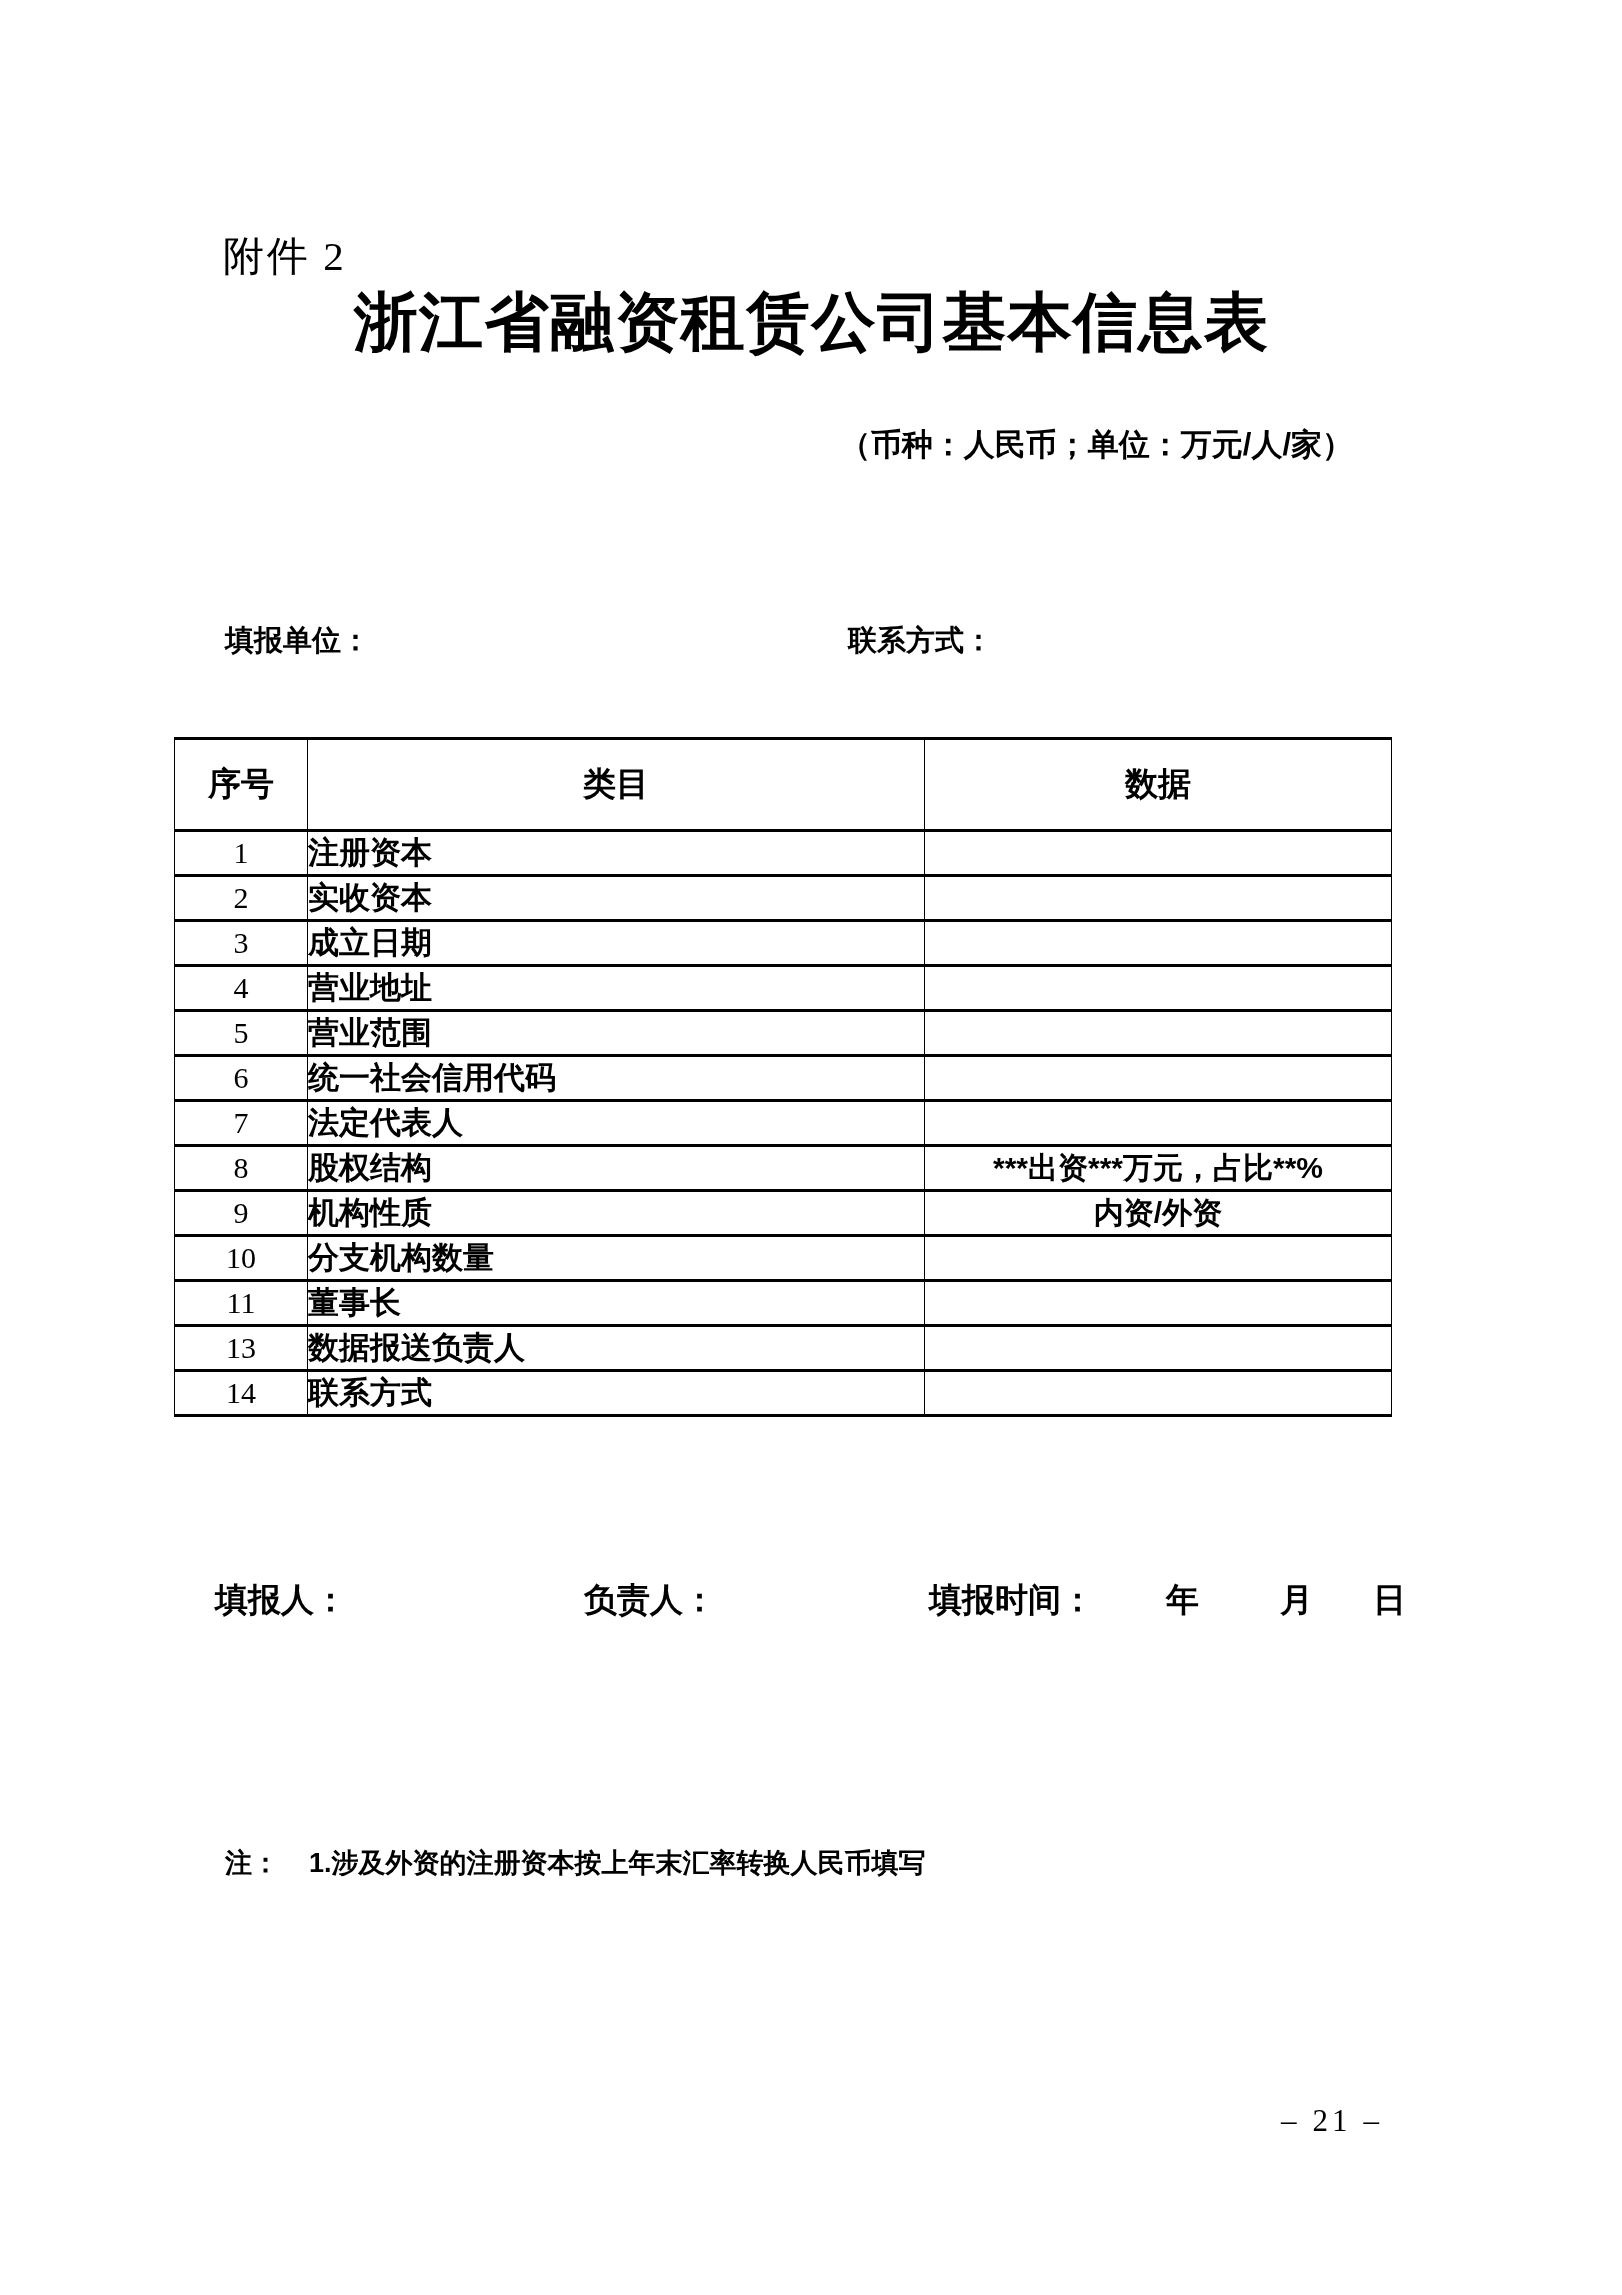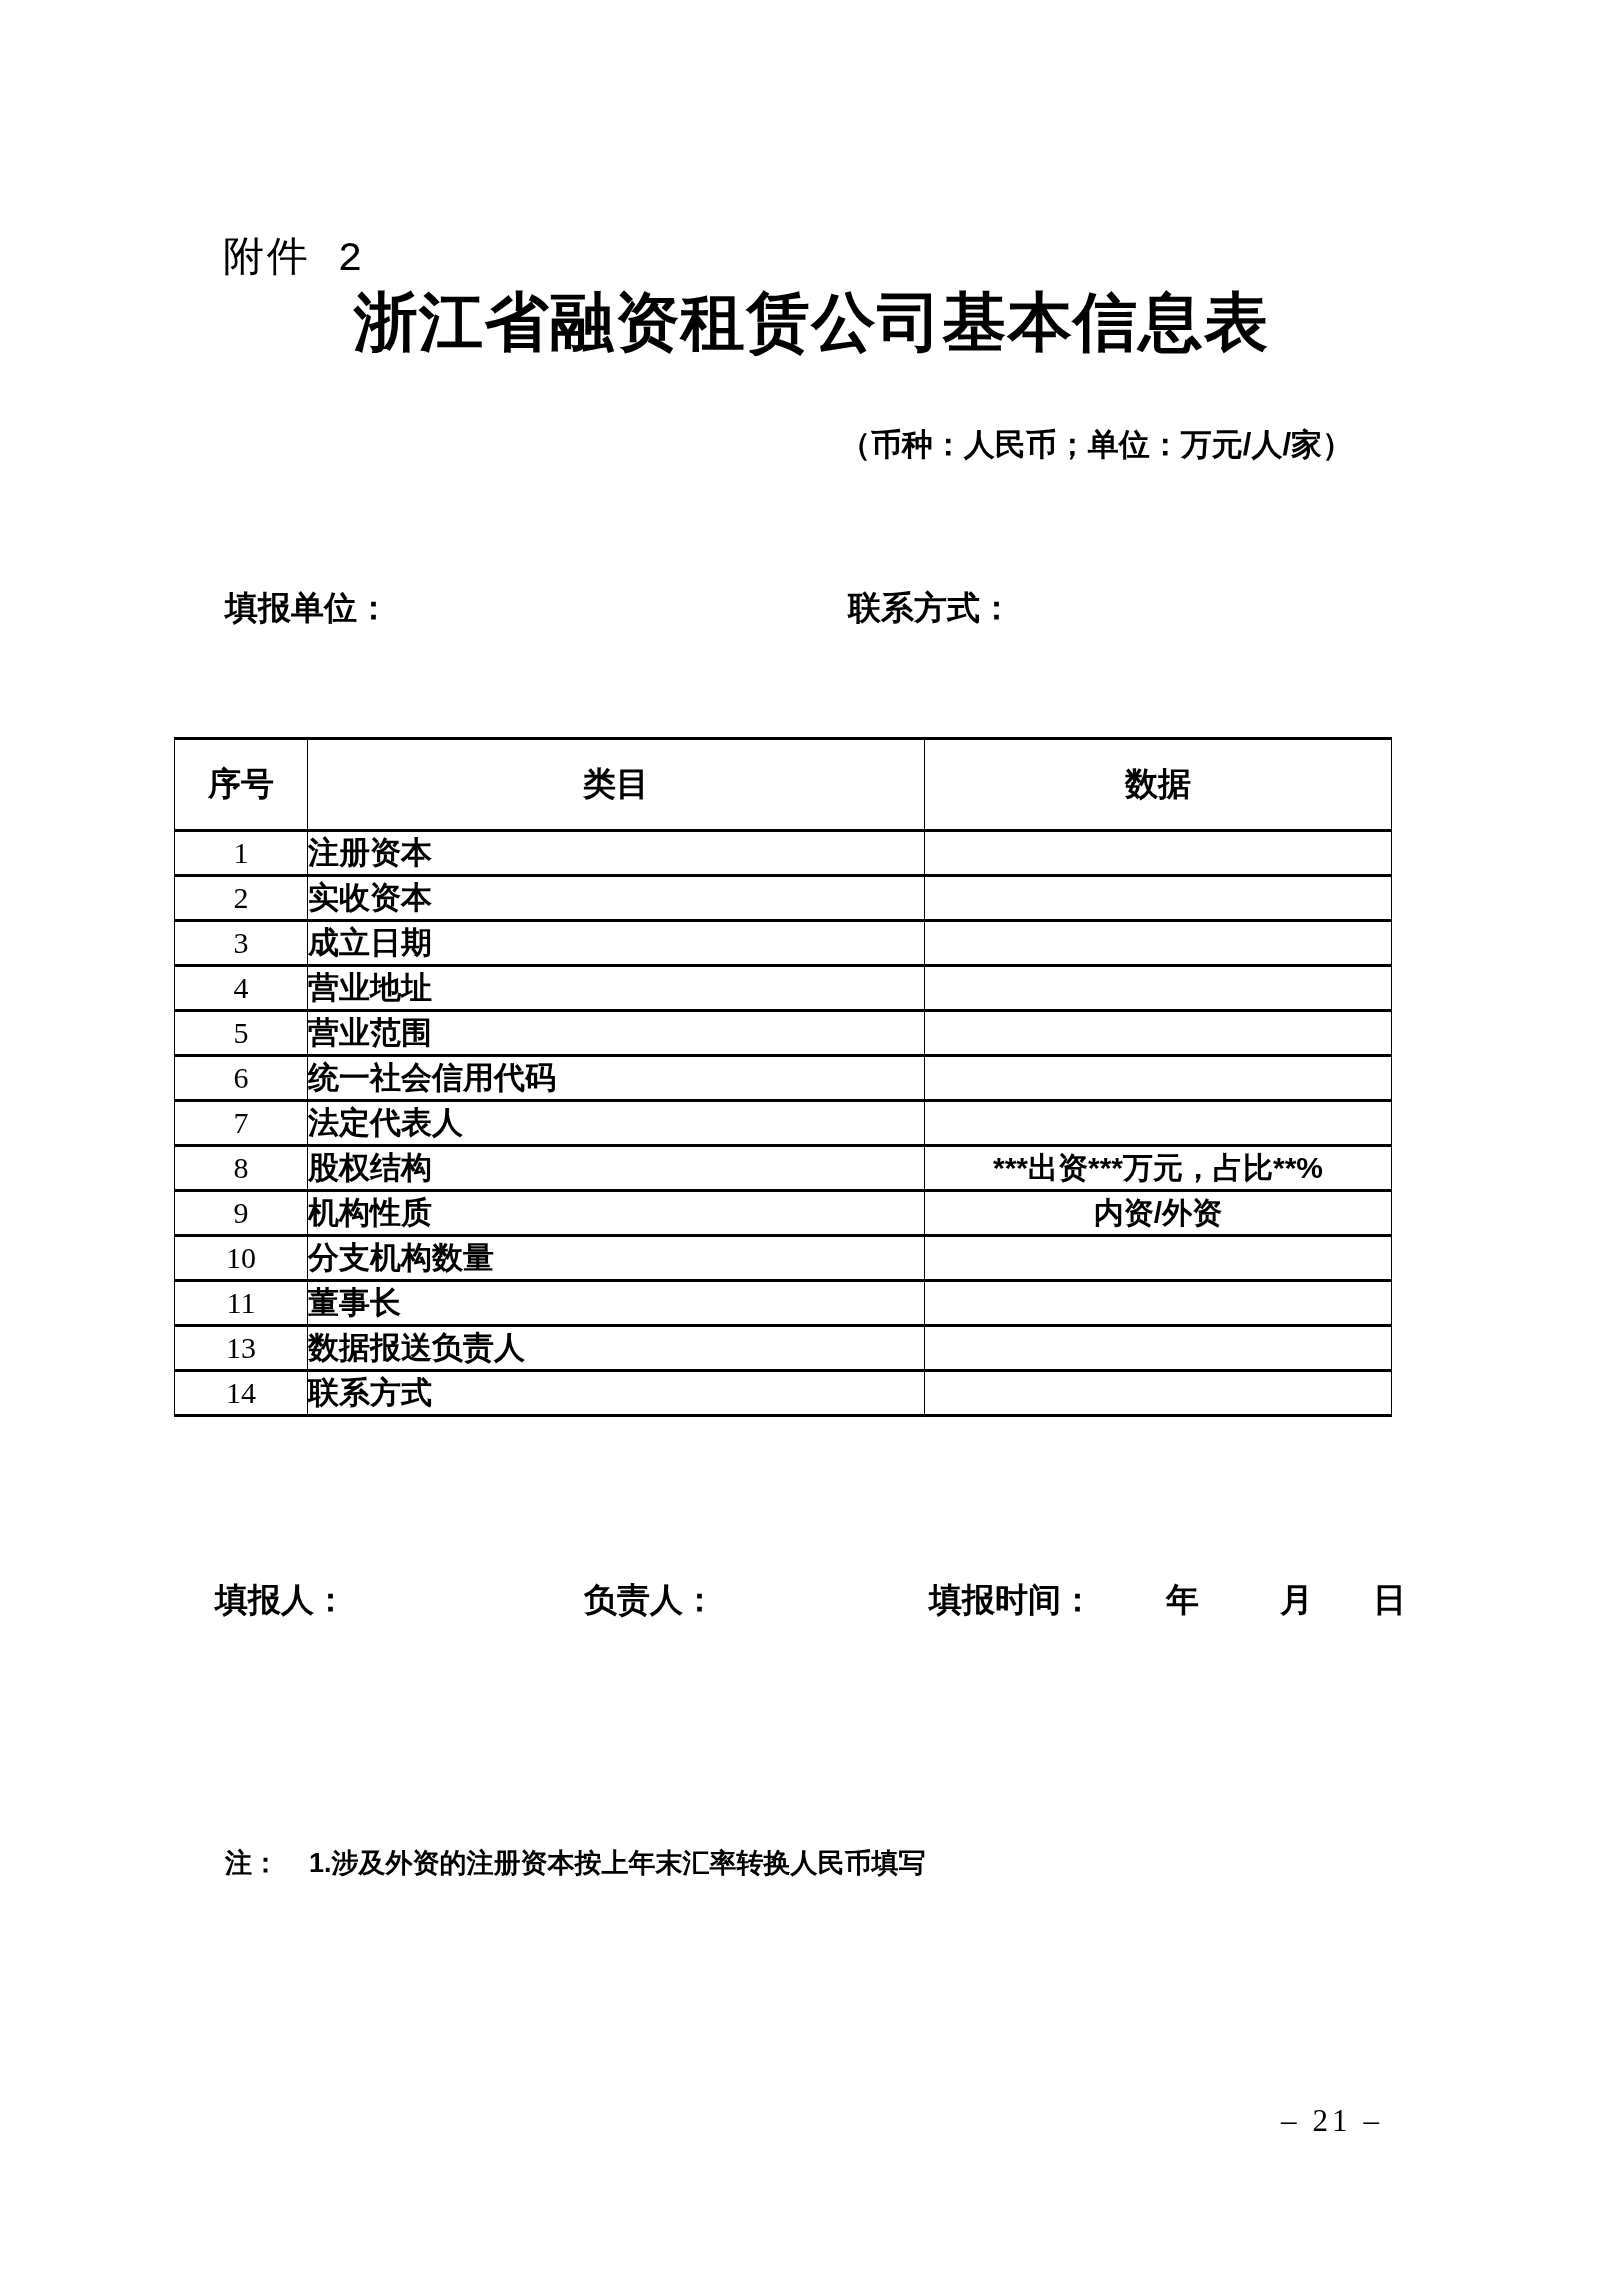--- a/index.html
+++ b/index.html
@@ -15,21 +15,21 @@
     color: #000000;
     font-family: "Liberation Sans", sans-serif;
     overflow: hidden;
   }
 
   
   .attachment-label {
     position: absolute;
     left: 223px;
     top: 229px;
-    font-family: Liberation Mono, monospace;
+    font-family: Liberation Serif, serif;
     font-size: 41px;
     font-weight: 400;
     letter-spacing: 2.7px;
     white-space: nowrap;
   }
   .doc-title {
     position: absolute;
     left: 0;
     top: 279px;
     width: 100%;
@@ -45,22 +45,22 @@
     right: 270px;
     top: 424px;
     font-size: 31px;
     font-weight: 700;
     white-space: nowrap;
   }
 
   
   .form-line-label {
     position: absolute;
-    top: 586px;
-    font-size: 33px;
+    top: 621px;
+    font-size: 29px;
     font-weight: 700;
     white-space: nowrap;
   }
   .unit-label    { left: 225px;  }
   .contact-label { left: 848px; }
 
   
   table.info-table {
     position: absolute;
     left: 174px;

